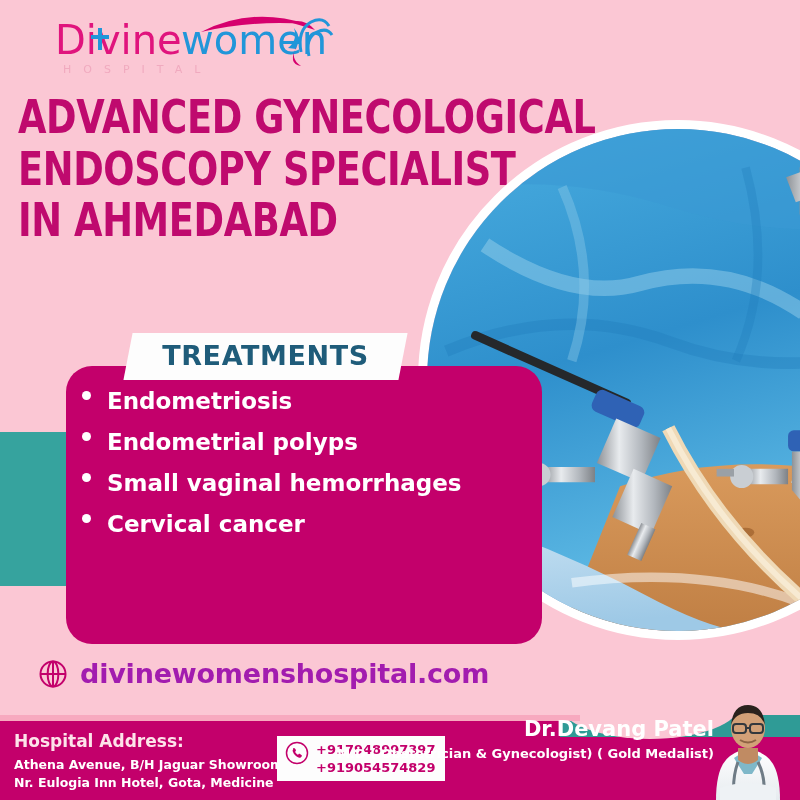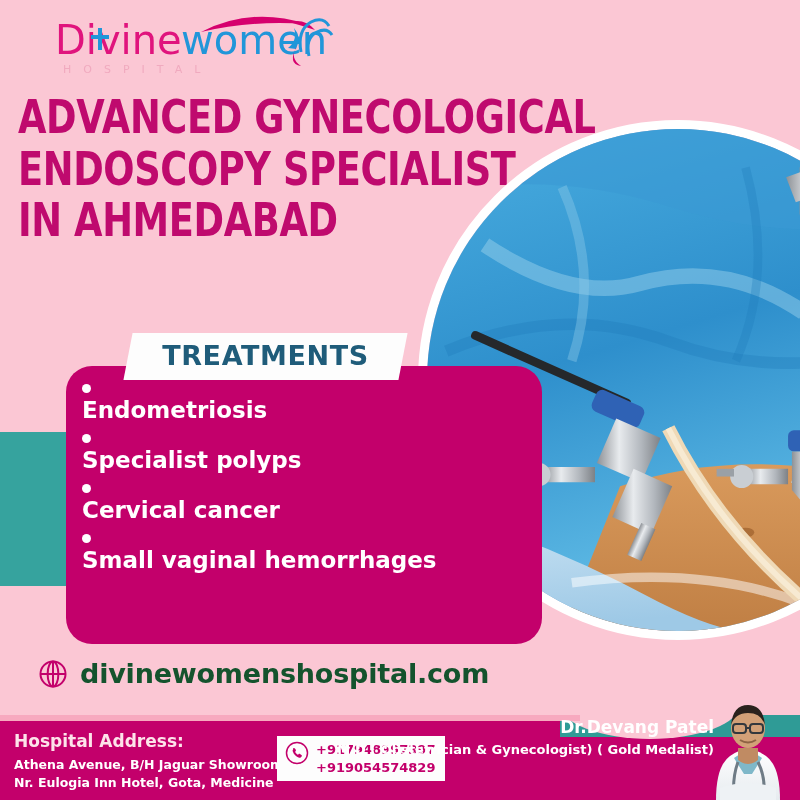--- a/index.html
+++ b/index.html
@@ -69,49 +69,48 @@
     font-weight:bold;
     font-size:27px;
     letter-spacing:0.6px;
     color:#1f5c7a;
   }
   #treatments-list {
     position:absolute; left:82px; top:390px;
     width:470px; z-index:7;
   }
   .treatment-item {
-    display:flex; align-items:flex-start;
+    display:flex; align-items:center;
     color:#ffffff;
     font-family:"DejaVu Sans", sans-serif;
     font-weight:bold;
     font-size:23px;
     line-height:1;
     margin-bottom:18px;
     white-space:nowrap;
-    flex-direction:column;
   }
   .treatment-bullet {
     width:9px; height:9px; border-radius:50%;
     background:#ffffff;
     margin-right:16px;
     flex:0 0 auto;
     position:relative; top:-6px;
   }
 
   
   #website-row {
     position:absolute; left:38px; top:658px;
     display:flex; align-items:center; z-index:5;
   }
   #globe-icon { width:30px; height:30px; margin-right:12px; }
   #website-text {
     font-family:"DejaVu Sans", sans-serif;
     font-weight:bold;
     font-size:27px;
-    color:#14532d;
+    color:#a21caf;
     letter-spacing:-0.2px;
   }
 
   
   #footer {
     position:absolute; left:0; bottom:0; width:800px; height:85px;
     background:#c3006b; z-index:8; overflow:hidden;padding-left:40px;
   }
   #footer-teal {
     position:absolute; right:0; top:0; width:240px; height:22px;
@@ -150,21 +149,21 @@
     font-family:"DejaVu Sans", sans-serif;
     font-weight:bold; font-size:13px; color:#c3006b;
     line-height:1.35; white-space:nowrap;
   }
   #doctor-block {
     position:absolute; right:86px; top:717px;
     text-align:right; z-index:9;
   }
   #doctor-name {
     font-family:"DejaVu Sans", sans-serif;
-    font-weight:bold; font-size:17px; color:#ffffff;
+    font-weight:bold; font-size:21px; color:#ffffff;
     margin-bottom:3px;
   }
   .doctor-cred {
     font-family:"DejaVu Sans", sans-serif;
     font-weight:bold; font-size:13px; color:#ffffff;
     line-height:1.55; white-space:nowrap;
   }
   #doctor-photo {
     position:absolute; right:4px; bottom:0;
     width:96px; height:108px; z-index:10;
@@ -277,29 +276,29 @@
   <span>TREATMENTS</span>
 </div>
 
 <div id="treatments-list">
   <div class="treatment-item">
     <span class="treatment-bullet"></span>
     <span>Endometriosis</span>
   </div>
   <div class="treatment-item">
     <span class="treatment-bullet"></span>
-    <span>Specialist polyps</span>
+    <span>Endometrial polyps</span>
+  </div>
+  <div class="treatment-item">
+    <span class="treatment-bullet"></span>
+    <span>Small vaginal hemorrhages</span>
   </div>
   <div class="treatment-item">
     <span class="treatment-bullet"></span>
     <span>Cervical cancer</span>
-  </div>
-  <div class="treatment-item">
-    <span class="treatment-bullet"></span>
-    <span>Small vaginal hemorrhages</span>
   </div>
 </div>
 
 <div id="website-row">
   <svg id="globe-icon" viewBox="0 0 24 24">
     <circle cx="12" cy="12" r="10" fill="none" stroke="#c3006b" stroke-width="1.6"></circle>
     <ellipse cx="12" cy="12" rx="4.3" ry="10" fill="none" stroke="#c3006b" stroke-width="1.6"></ellipse>
     <line x1="2" y1="12" x2="22" y2="12" stroke="#c3006b" stroke-width="1.6"></line>
     <line x1="12" y1="2" x2="12" y2="22" stroke="#c3006b" stroke-width="1.6"></line>
   </svg>

